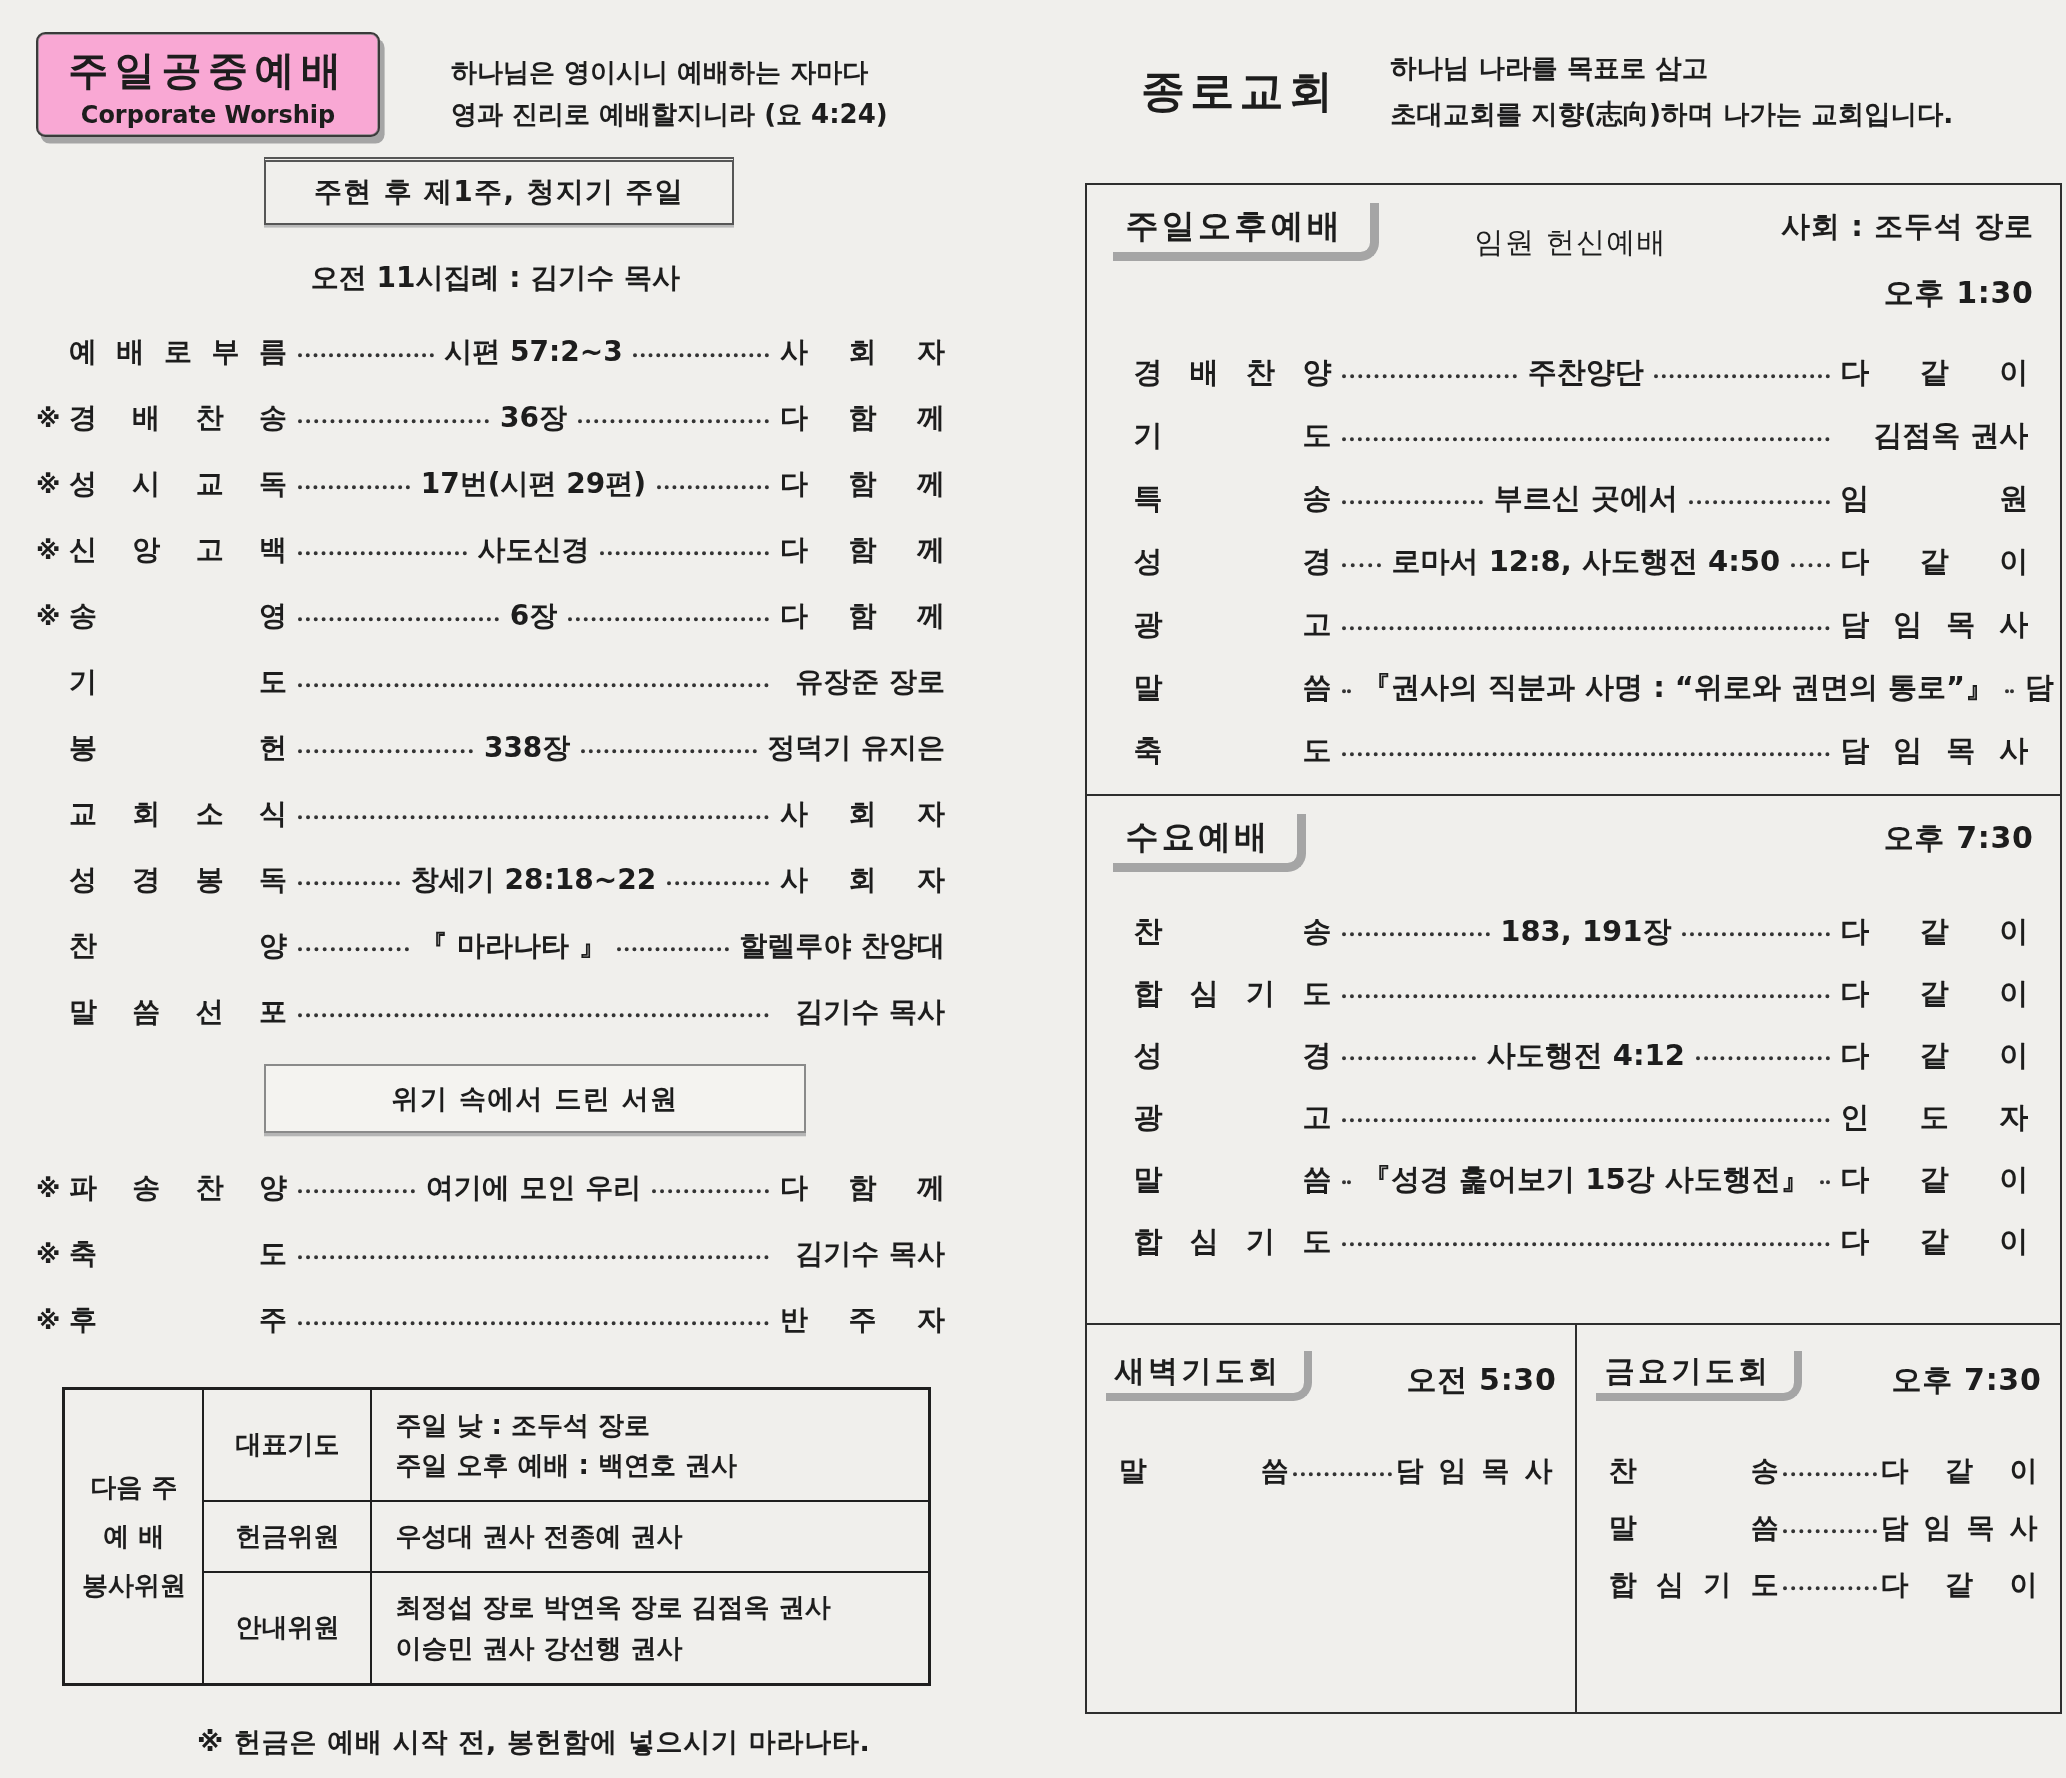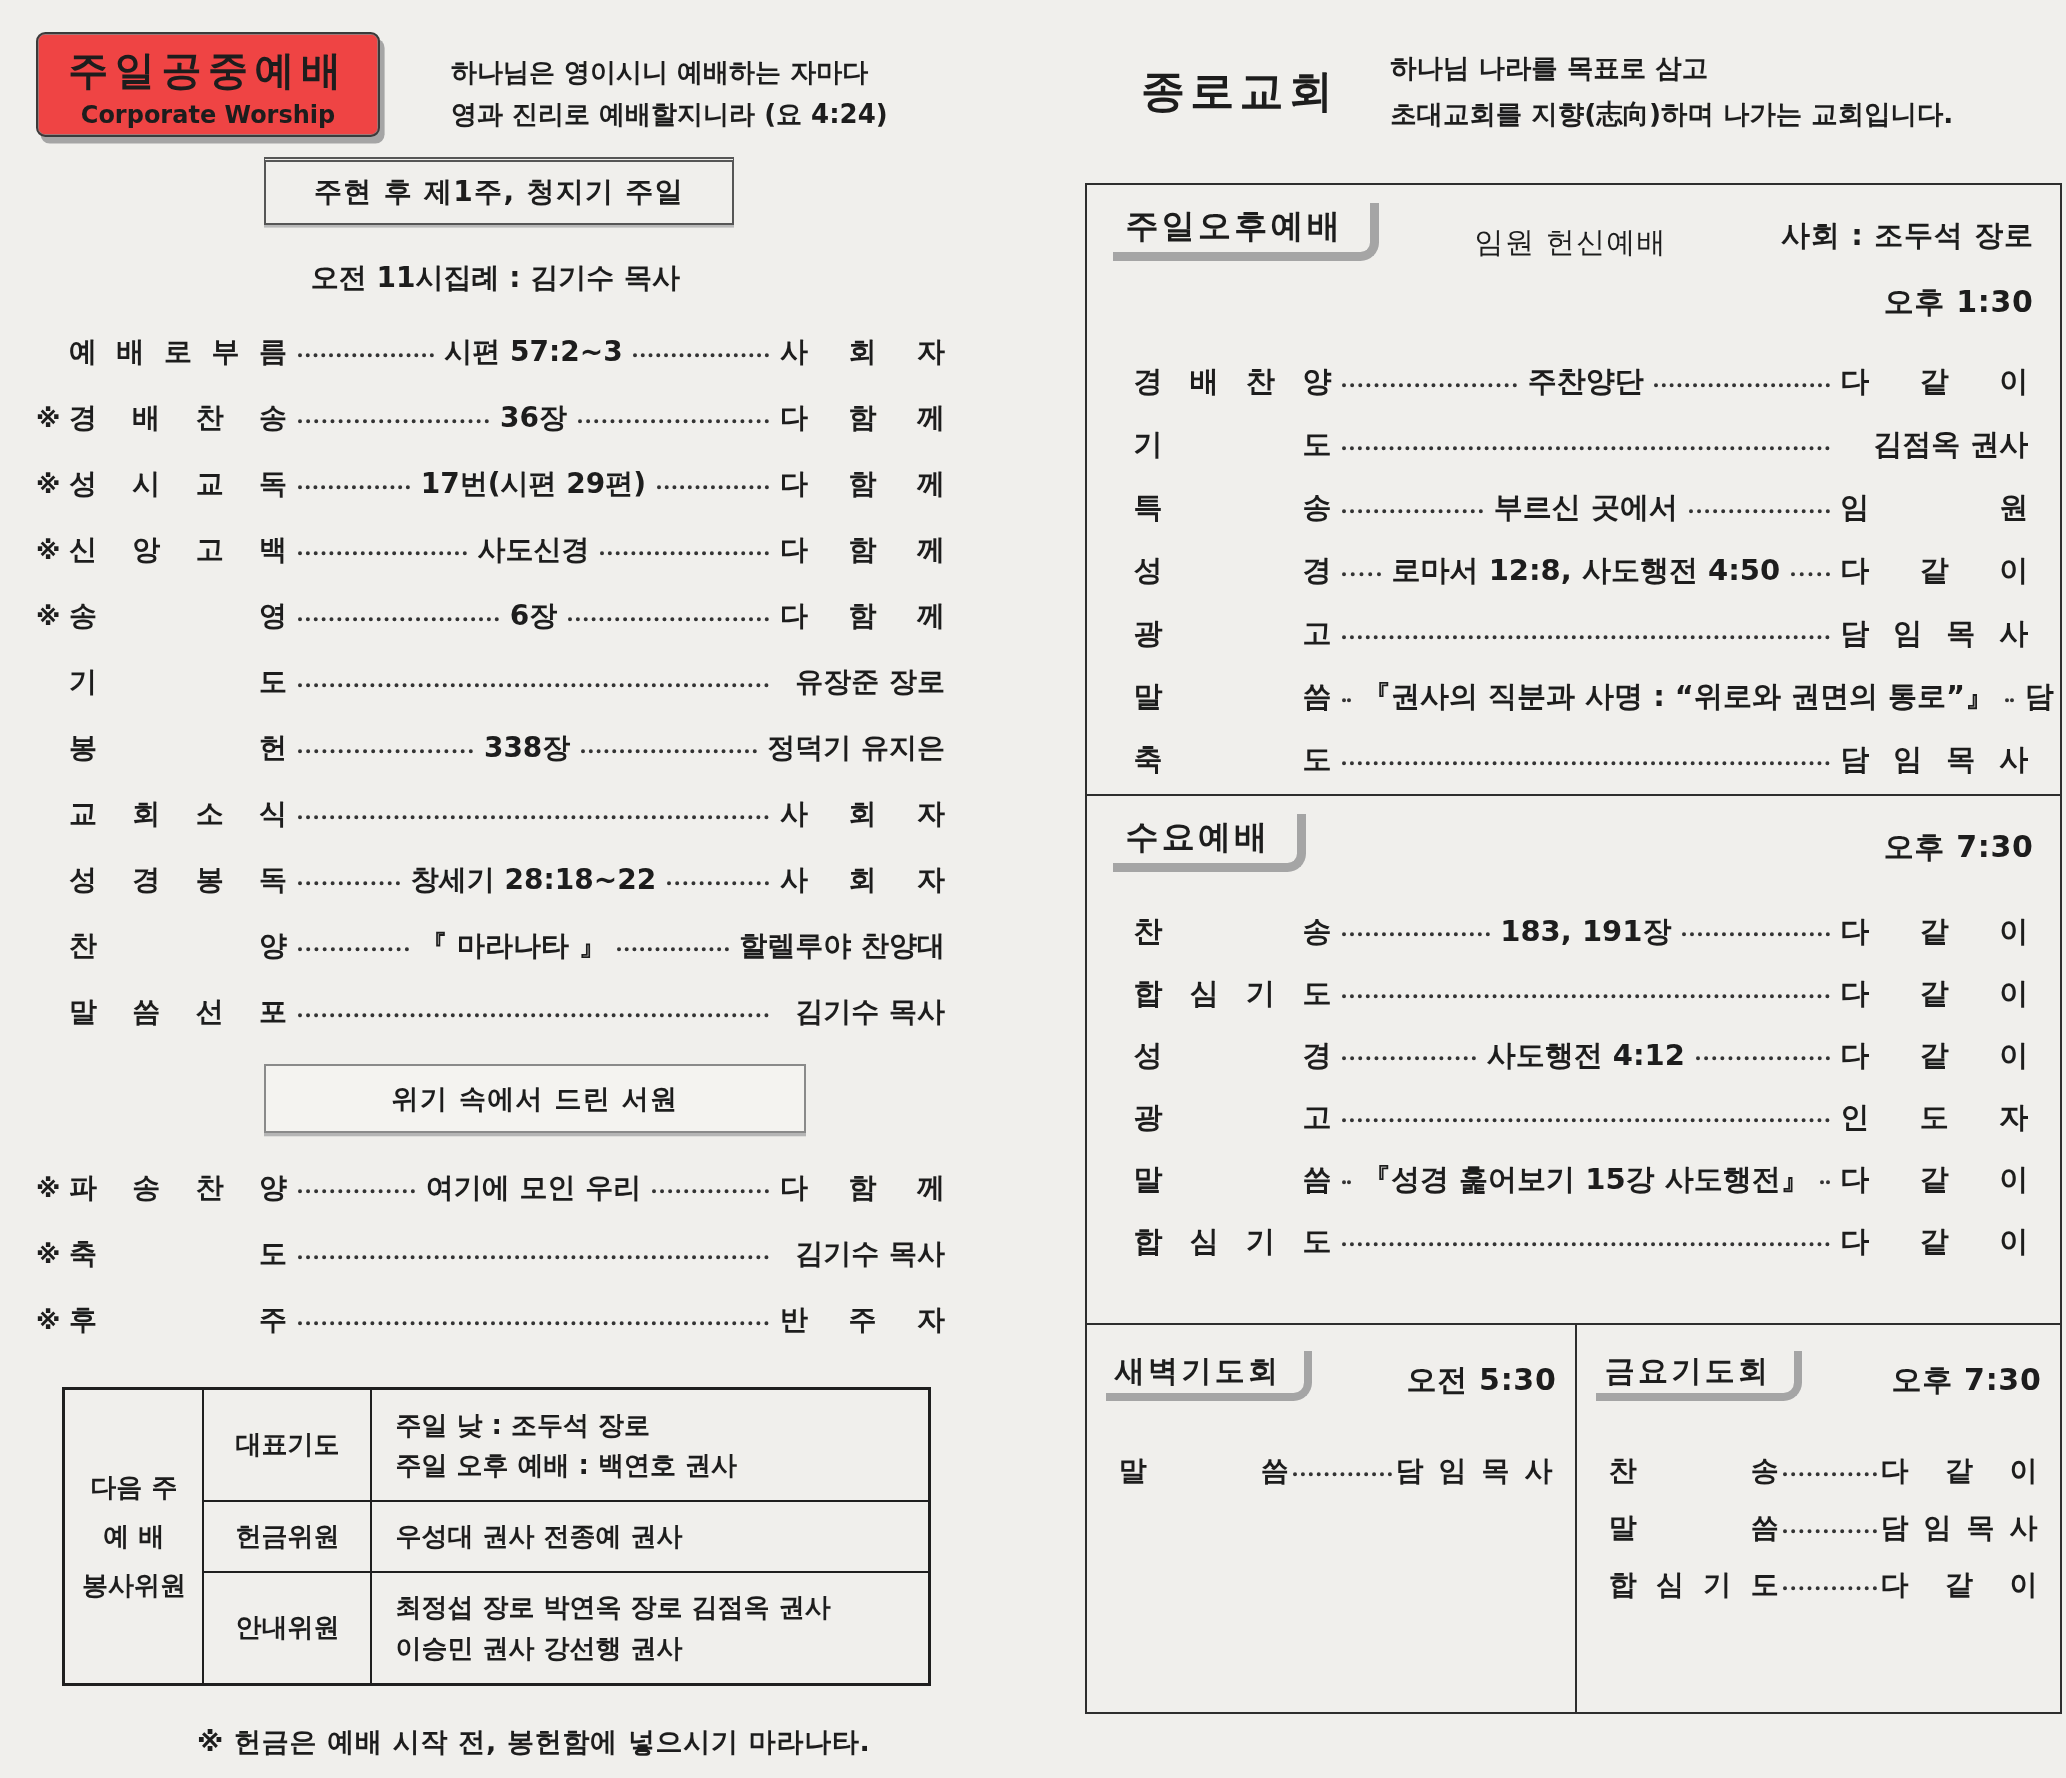--- a/index.html
+++ b/index.html
@@ -15,21 +15,21 @@
   }
   .page{display:flex; padding:32px 0 0 36px;}
   .col-left{width:909px; flex:0 0 auto;}
   .col-right{width:978px; flex:0 0 auto; margin-left:140px;}
 
   
   .header-row{display:flex; align-items:flex-start;}
   .main-tab{
     border:2.6px solid #3a3a3a; border-radius:9.3px;
     box-shadow:4.6px 6.6px 0 var(--shadow), 0 0 0 0.7px #888 inset;
-    background:#ef4444;
+    background:#f9a8d4;
     padding:9.3px 24px 6.6px; text-align:center; min-width:344px;
   }
   .main-tab .t1{font-size:40px; font-weight:800; letter-spacing:6.6px;}
   .main-tab .t2{font-size:24px; font-weight:600; margin-top:2.6px;}
   .verse{margin-left:71px; margin-top:18.5px; font-size:26px; font-weight:600; line-height:1.62;}
 
   .week-box{
     margin:20px 0 0 228px; width:470px; text-align:center;
     border:2px solid #565656; border-top:5.3px double #565656;
     box-shadow:0 2.6px 0 #b9b9b9;
@@ -80,21 +80,21 @@
     display:inline-block; padding:4px 26.4px 6.6px 12px;
     border-bottom:9.3px solid var(--shadow); border-right:9.3px solid var(--shadow);
     border-bottom-right-radius:18.5px;
     font-size:33px; font-weight:800; letter-spacing:3.3px; line-height:1.15;
   }
   .sec{padding:18.5px 26.4px 0;}
   .sec1{height:609px;}
   .sec2{height:529px; border-top:2.6px solid var(--line);}
   .sec-head{display:flex; align-items:flex-start;}
   .sub-title{margin:20px 0 0 96px; font-size:29px; font-weight:400; letter-spacing:1.3px;}
-  .head-right{margin-left:auto; display:flex; flex-direction:column; align-items:flex-end; gap:26.4px; margin-top:13px;}
+  .head-right{margin-left:auto; display:flex; flex-direction:column; align-items:flex-end; gap:26.4px; margin-top:4px;}
   .mc{font-size:29px; font-weight:800; letter-spacing:0.7px;}
   .sec-time{font-size:30px; font-weight:700; letter-spacing:0.7px;}
   .sec .rows{margin:44px 5.3px 0 20px;}
   .sec .worship-row{margin-bottom:34px; font-size:29px;}
   .sec .label{width:198px;}
   .sec .name.spread{width:188px;}
   .sec .name.natural{min-width:188px;}
   .sec2 .rows{margin-top:45px;}
   .sec2 .worship-row{margin-bottom:33px;}
 

